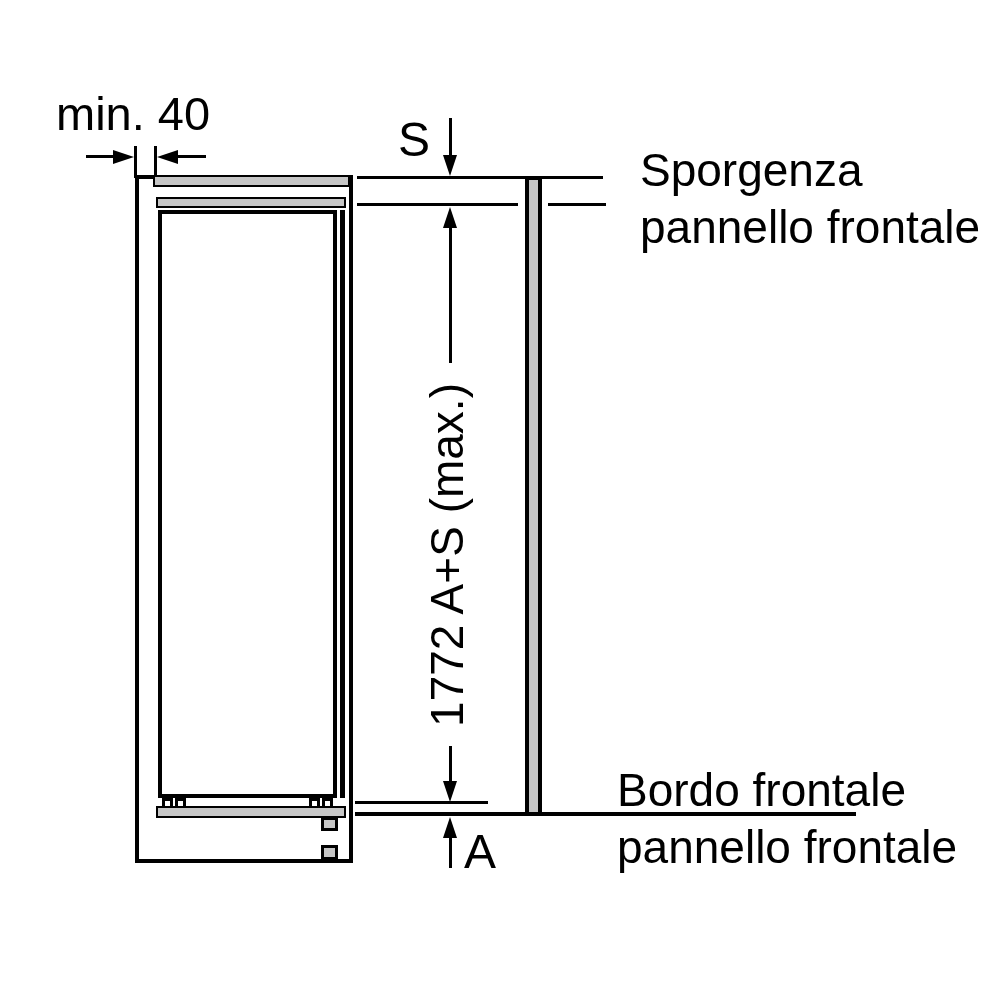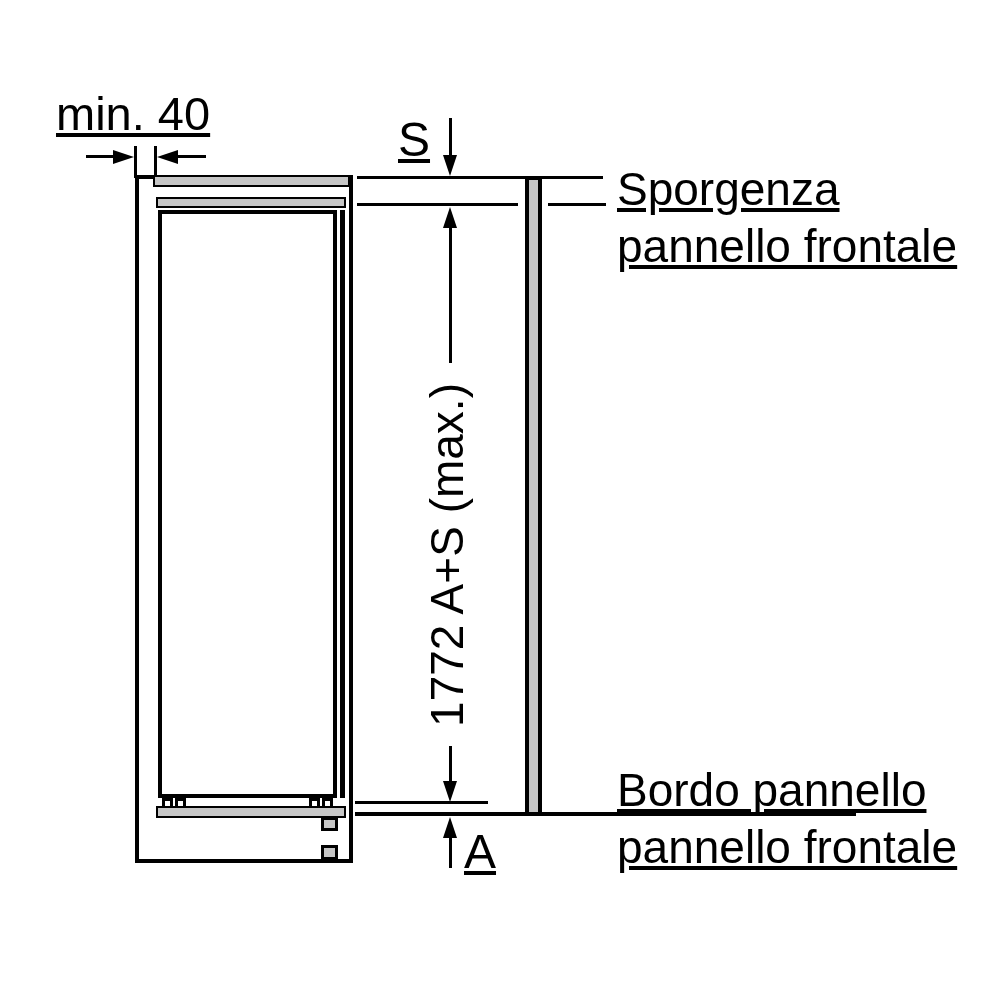--- a/index.html
+++ b/index.html
@@ -7,21 +7,21 @@
     --fill-gray:#c6c6c6;
     --background:#ffffff;
   }
   html,body{margin:0;padding:0;background:var(--background);}
   .stage{
     position:relative;width:1000px;height:1000px;background:var(--background);
     font-family:"Liberation Sans", sans-serif;color:var(--line);overflow:hidden;
   }
   .abs{position:absolute;box-sizing:border-box;}
   .ln{position:absolute;background:var(--line);}
-  .txt{position:absolute;white-space:nowrap;color:var(--line);text-decoration:underline;}
+  .txt{position:absolute;white-space:nowrap;color:var(--line);}
   .lbl{font-size:46px;line-height:57px;letter-spacing:0px;}
   .dim{font-size:48px;line-height:48px;}
   .box{position:absolute;box-sizing:border-box;border:4px solid var(--line);background:var(--background);}
   .gbar{position:absolute;box-sizing:border-box;border:2px solid var(--line);background:var(--fill-gray);}
   .gblk{position:absolute;box-sizing:border-box;border:3px solid var(--line);background:var(--fill-gray);}
   .leg{position:absolute;box-sizing:border-box;border:3px solid var(--line);background:var(--background);}
   .tri{position:absolute;width:0;height:0;}
   .tri-right{border-top:7px solid transparent;border-bottom:7px solid transparent;border-left:21px solid var(--line);}
   .tri-left{border-top:7px solid transparent;border-bottom:7px solid transparent;border-right:21px solid var(--line);}
   .tri-down{border-left:7px solid transparent;border-right:7px solid transparent;border-top:21px solid var(--line);}
@@ -77,24 +77,24 @@
   <div class="ln" style="left:449px;top:746px;width:3px;height:36px;"></div>
   <div class="tri tri-down" style="left:443px;top:781px;"></div>
 
   <div class="ln" style="left:355px;top:801px;width:133px;height:3px;"></div>
   <div class="ln" style="left:355px;top:812px;width:501px;height:4px;"></div>
 
   <div class="tri tri-up" style="left:443px;top:817px;"></div>
   <div class="ln" style="left:449px;top:836px;width:3px;height:32px;"></div>
   <div class="txt dim" style="left:464px;top:828px;">A</div>
 
-  <div class="txt lbl" style="left:617px;top:142px;white-space:normal;margin-top:19px;">
+  <div class="txt lbl" style="left:640px;top:142px;white-space:normal;">
     <div>Sporgenza</div>
     <div>pannello frontale</div>
   </div>
 
   <div class="txt lbl" style="left:617px;top:762px;white-space:normal;">
-    <div>Bordo pannello</div>
+    <div>Bordo frontale</div>
     <div>pannello frontale</div>
   </div>
 
 
 </div>
 
 </body></html>

